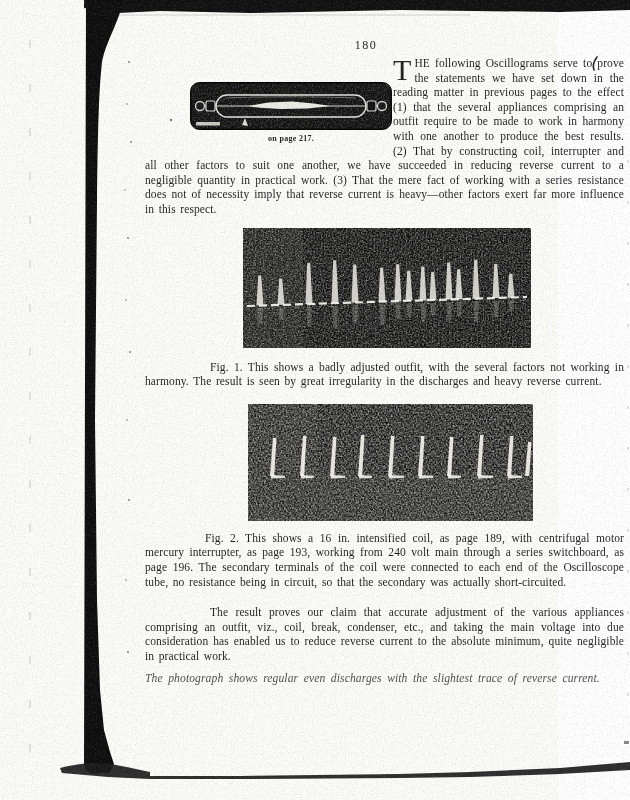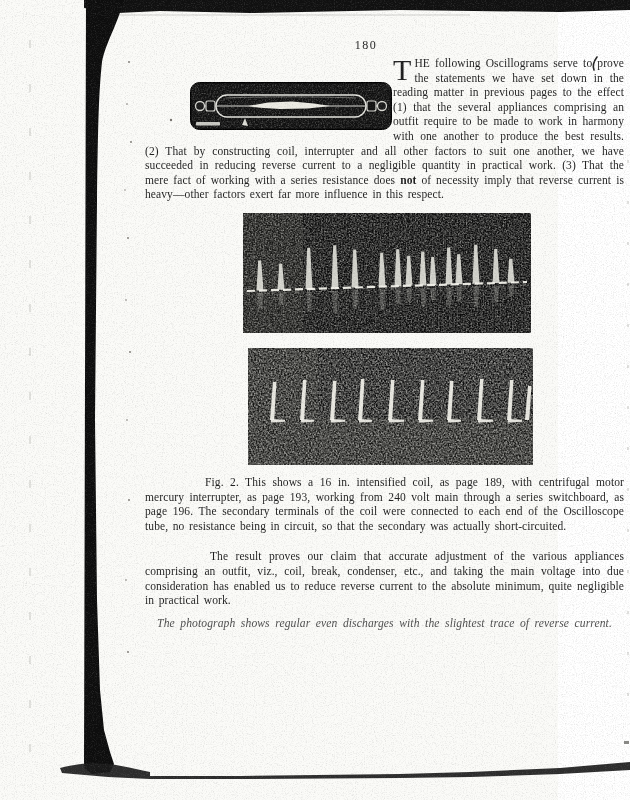--- a/index.html
+++ b/index.html
@@ -22,29 +22,29 @@
     word-spacing:1.6px; letter-spacing:0.1px;
   }
   .fig-tube-block { float:left; width:248px; padding:26px 0 6px 0; }
   .tube-svg { display:block; margin-left:45px; }
   .tube-caption {
     width:240px; margin:4px 0 0 26px; text-align:center;
     font-size:8px; line-height:9.5px; font-weight:bold; letter-spacing:0.2px;
     word-spacing:0.5px;
   }
   .dropcap { float:left; font-size:30px; line-height:25px; padding:1px 3px 0 0; }
-  .emph { font-weight:bold; }
+  .emph { font-weight:normal; }
   .photo { display:block; }
   .photo-wrap1 { clear:both; margin:11px 0 0 98px; width:288px; }
   .photo-wrap2 { margin:15px 0 0 103px; width:285px; }
   .cap1 { margin-top:12px; text-indent:65px; }
   .cap2 { margin-top:10px; text-indent:60px; }
   .result-par { margin-top:16px; text-indent:65px; }
   .footnote {
-    margin-top:9px; font-style:italic; text-align:center;
+    margin-top:9px; font-style:italic; text-align:left;
     color:#2e2e2e; opacity:0.85; word-spacing:2.5px; font-size:11.6px;
   }
 </style>
 </head>
 <body>
 
 <div class="scan-page">
 
   <svg class="artifacts" width="630" height="800" viewBox="0 0 630 800">
     <defs>
@@ -107,20 +107,21 @@
 
         <circle cx="10" cy="24" r="4.5" fill="#1a1a1a" stroke="#d8d8d2" stroke-width="1.3"></circle>
         <rect x="16" y="19" width="9" height="10" rx="2" fill="#111" stroke="#d8d8d2" stroke-width="1.2"></rect>
         <rect x="177" y="19" width="9" height="10" rx="2" fill="#111" stroke="#d8d8d2" stroke-width="1.2"></rect>
         <circle cx="192" cy="24" r="4.5" fill="#1a1a1a" stroke="#d8d8d2" stroke-width="1.3"></circle>
 
         <rect x="6" y="40" width="24" height="3.5" rx="0.8" fill="#e8e8e0" opacity="0.85"></rect>
         <polygon points="55,36 58,44 52,43" fill="#f2f2ea" opacity="0.9"></polygon>
       </svg>
       <div class="tube-caption">
+        <div>on page 217.</div>
       </div>
     </div>
 
     <p>
       <span class="dropcap">T</span><span>HE following Oscillograms serve to prove the statements we have set down in the reading matter in previous pages to the effect (1) that the several appliances comprising an outfit require to be made to work in harmony with one another to produce the best results. (2) That by constructing coil, interrupter and all other factors to suit one another, we have succeeded in reducing reverse current to a negligible quantity in practical work. (3) That the mere fact of working with a series resistance does </span><span class="emph">not</span><span> of necessity imply that reverse current is heavy—other factors exert far more influence in this respect.</span>
     </p>
 
     <div class="photo-wrap1">
       <svg class="photo" width="288" height="120" viewBox="0 0 288 120">
         <defs>
@@ -165,20 +166,21 @@
             <polygon points="249.5,70.09375 256.5,70.09375 254.2,36.09375 251.2,36.09375" fill="#efeee6" fill-opacity="0.85" filter="url(#soften1)"></polygon>
             <polygon points="250.5,73.09375 256,73.09375 255.2,89.09375 251.4,89.09375" fill="#cfcfc6" fill-opacity="0.25" filter="url(#soften1)"></polygon>
             <polygon points="264.5,69.625 271.5,69.625 269.2,45.625 266.2,45.625" fill="#efeee6" fill-opacity="0.85" filter="url(#soften1)"></polygon>
             <polygon points="265.5,72.625 271,72.625 270.2,82.625 266.4,82.625" fill="#cfcfc6" fill-opacity="0.25" filter="url(#soften1)"></polygon>
           </g>
         <polyline points="4,78 96,75 190,72 284,69" fill="none" stroke="#f4f3ec" stroke-width="2.2" stroke-dasharray="8 4" opacity="0.95"></polyline>
         <polyline points="4,81 284,72" fill="none" stroke="#bdbdb5" stroke-width="1" stroke-dasharray="3 9" opacity="0.35"></polyline>
       </svg>
     </div>
 
+    <p class="cap1">Fig. 1.  This shows a badly adjusted outfit, with the several factors not working in harmony.  The result is seen by great irregularity in the discharges and heavy reverse current.</p>
 
     <div class="photo-wrap2">
       <svg class="photo" width="285" height="117" viewBox="0 0 285 117">
         <defs>
           <filter id="grain2" x="0" y="0" width="100%" height="100%">
             <feTurbulence type="fractalNoise" baseFrequency="0.6" numOctaves="2" seed="8" stitchTiles="stitch"></feTurbulence>
             <feColorMatrix type="matrix" values="0 0 0 0 1  0 0 0 0 1  0 0 0 0 0.95  1.15 1.15 1.15 0 -1.3"></feColorMatrix>
           </filter>
           <filter id="soften2" x="-50%" y="-50%" width="200%" height="200%">
             <feGaussianBlur stdDeviation="0.5"></feGaussianBlur>

